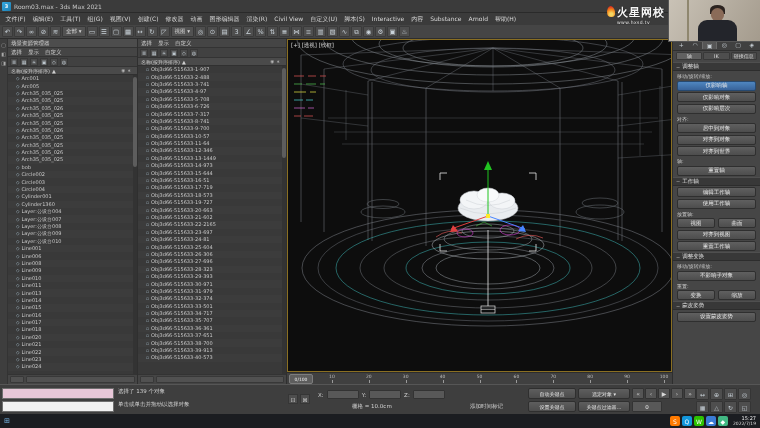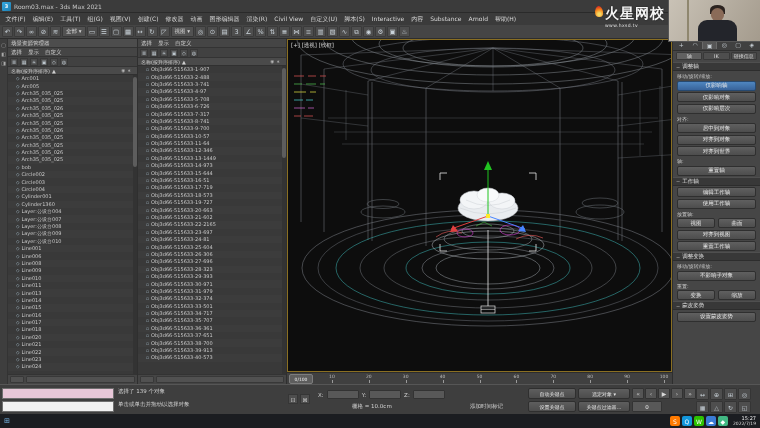--- a/index.html
+++ b/index.html
@@ -136,21 +136,21 @@
   .webcam{position:absolute;right:0;top:0;width:92px;height:42px;z-index:10;overflow:hidden;
     background:linear-gradient(120deg,#c9c2b6,#a49b8d);border-left:1px solid #555;border-bottom:1px solid #555;}
   .door-line{position:absolute;left:18px;top:0;width:2px;height:42px;background:#8f876f;}
   .person-hair{position:absolute;left:41px;top:5px;width:15px;height:9px;background:#2c2420;border-radius:50% 50% 0 0;}
   .person-head{position:absolute;left:42px;top:8px;width:13px;height:13px;background:#8a6b58;border-radius:50% 50% 45% 45%;}
   .person-body{position:absolute;left:29px;top:20px;width:39px;height:22px;background:#23252b;border-radius:9px 9px 0 0;}
   .brand{position:absolute;right:95px;top:5px;z-index:11;display:flex;align-items:flex-start;gap:2px;opacity:.95;}
   .flame{width:8px;height:11px;margin-top:1px;
     background:radial-gradient(circle at 50% 75%,#ffe066 15%,#ff8c1a 50%,#e03020 85%);
     border-radius:50% 50% 50% 50%/62% 62% 38% 38%;transform:rotate(-6deg);}
-  .brand-cn{font-size:14px;font-weight:bold;color:#fff;text-shadow:0 0 2px rgba(0,0,0,.6);letter-spacing:1px;}
+  .brand-cn{font-size:11px;font-weight:bold;color:#fff;text-shadow:0 0 2px rgba(0,0,0,.6);letter-spacing:1px;}
   .brand-url{font-size:4.5px;color:#f2f2f2;letter-spacing:.4px;text-shadow:0 0 1px rgba(0,0,0,.6);}
 </style>
 </head>
 <body>
 
 <div id="app">
 
   <div class="titlebar">
     <div class="app-logo">3</div>
     <span class="title-text">Room03.max - 3ds Max 2021</span>

